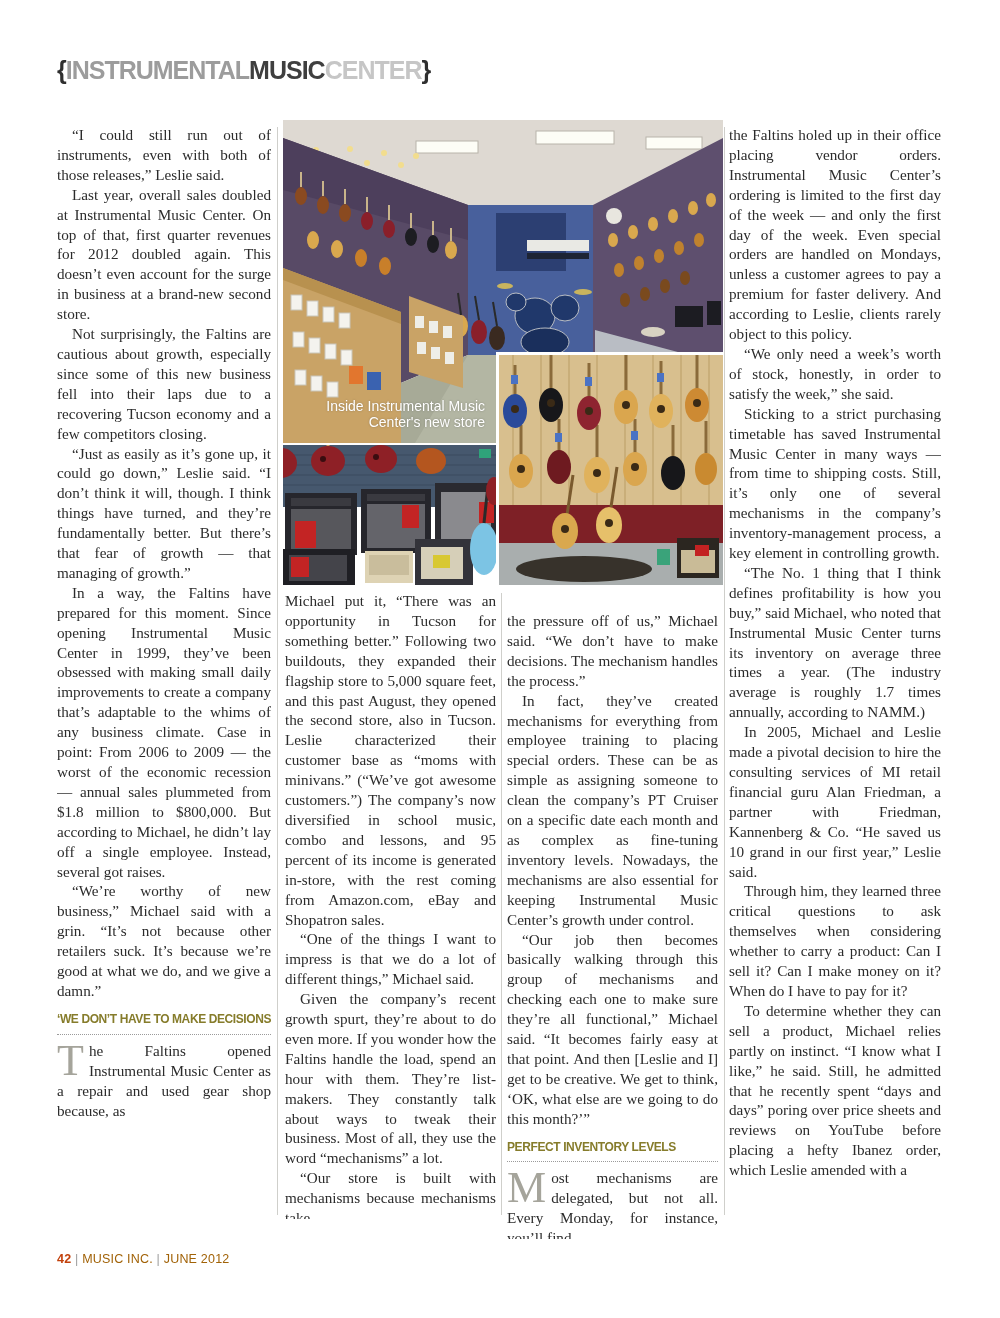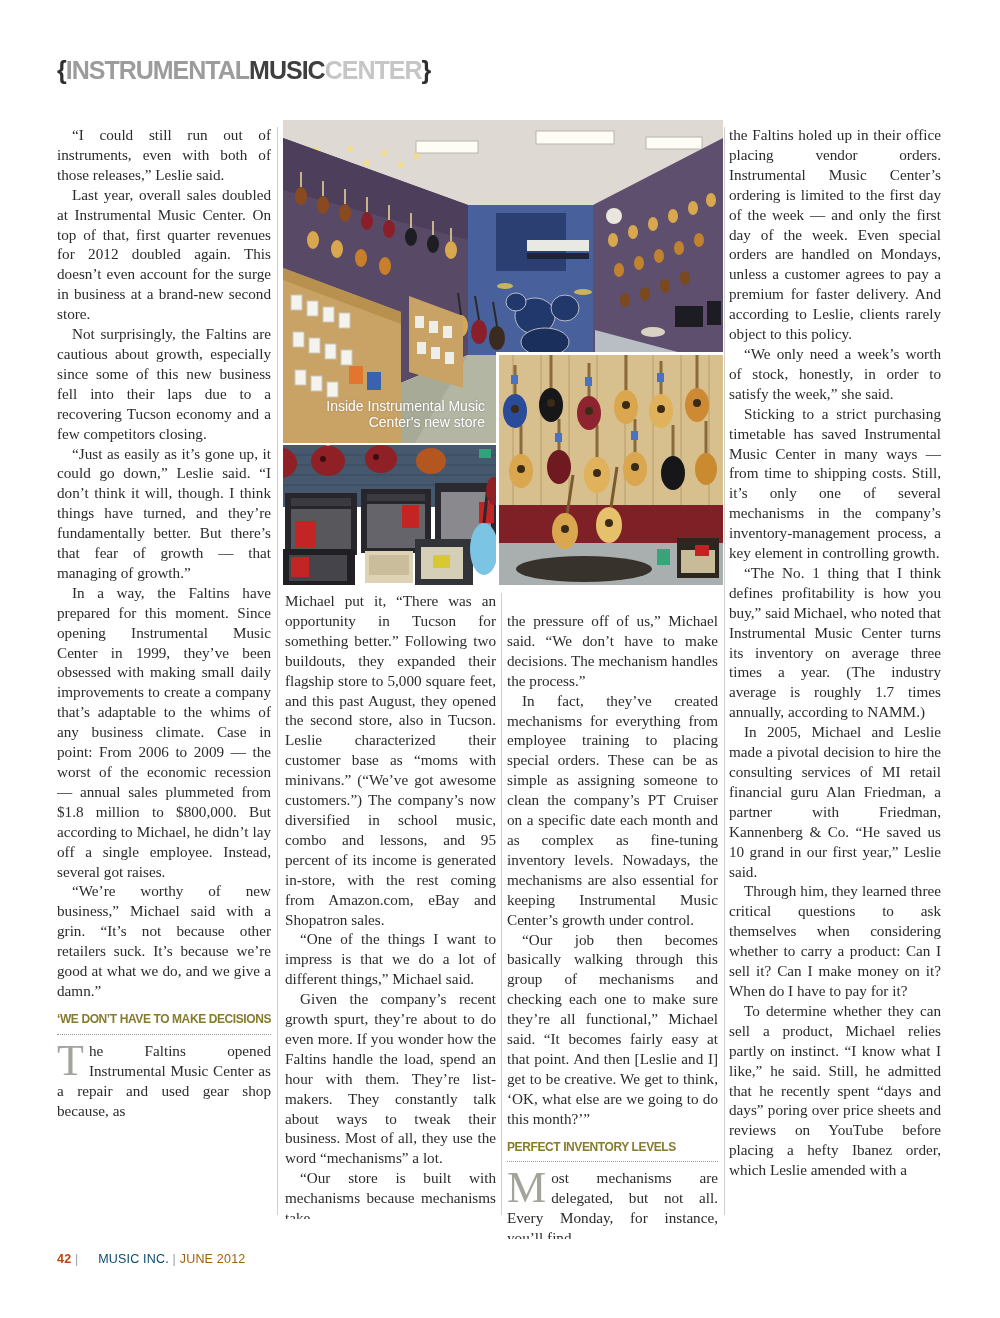--- a/index.html
+++ b/index.html
@@ -29,21 +29,21 @@
   #photo-main{left:0;top:0;width:440px;height:323px;}
   #photo-amps{left:0;top:325px;width:215px;height:140px;}
   #photo-inset{left:213px;top:232px;width:227px;height:233px;background:#fff;
                padding:3px 0 0 3px;box-sizing:border-box;}
   .photo-caption{position:absolute;top:279px;right:238px;text-align:right;
                  font-family:"Liberation Sans",sans-serif;font-size:14px;line-height:15.5px;
                  color:#ffffff;text-shadow:0 0 2px rgba(60,60,60,.4);}
   .footer{position:absolute;left:57px;top:1252px;font-family:"Liberation Sans",sans-serif;
           font-size:12.5px;letter-spacing:.2px;white-space:nowrap;}
   .footer .pagenum{color:#c2410c;font-weight:bold;}
-  .footer .mag{color:#0c4a6e;margin-left:16px;}
+  .footer .mag{color:#a16207;}
   .footer .sep{color:#9e9e9e;}
   .footer .issue{color:#a16207;}
 </style>
 </head>
 <body>
 
 <div class="logo">
   <span class="brace">{</span><span class="w1">INSTRUMENTAL</span><span class="w2">MUSIC</span><span class="w3">CENTER</span><span class="brace">}</span>
 </div>
 

